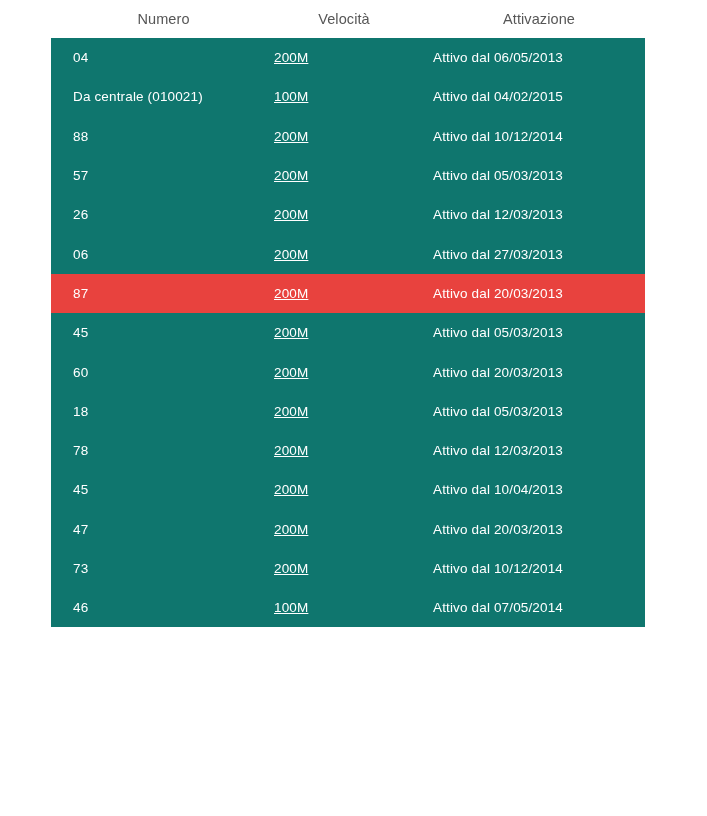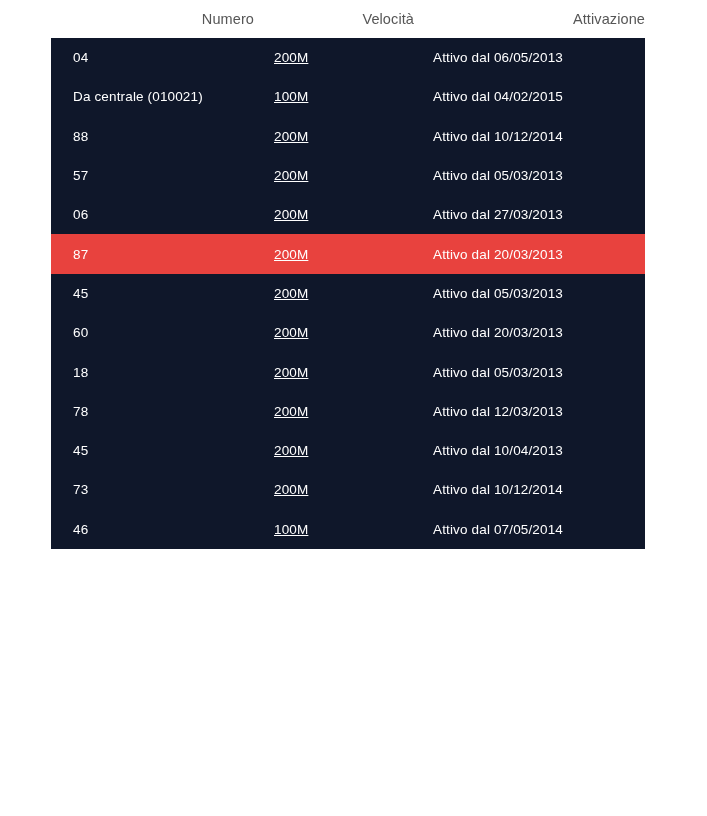--- a/index.html
+++ b/index.html
@@ -36,36 +36,36 @@
   }
 
   table.status-table col.c-num    { width: 203px; }
   table.status-table col.c-speed  { width: 160px; }
   table.status-table col.c-act    { width: 231px; }
 
   thead th {
     height: 38px;
     padding: 0 0 0 22px;
     margin: 0;
-    text-align: right;
+    text-align: center;
     vertical-align: middle;
     font-size: 14.5px;
     font-weight: 400;
     color: #565656;
     background: #ffffff;
     letter-spacing: 0.1px;
     white-space: nowrap;
   }
   thead th.th-speed { padding-left: 20px; }
   thead th.th-act   { padding-left: 19px; }
 
   tbody tr {
     height: 39.3px;
   }
-  tbody tr.row-ok  { background: #0f172a; }
+  tbody tr.row-ok  { background: #0f766e; }
   tbody tr.row-bad { background: #e8423e; }
 
   tbody td {
     height: 39.3px;
     padding: 0 0 0 22px;
     margin: 0;
     vertical-align: middle;
     font-size: 13.5px;
     font-weight: 400;
     color: #ffffff;
@@ -109,20 +109,25 @@
             <td class="td-num">88</td>
             <td class="td-speed">200M</td>
             <td class="td-act">Attivo dal 10/12/2014</td>
           </tr>
           <tr class="row-ok">
             <td class="td-num">57</td>
             <td class="td-speed">200M</td>
             <td class="td-act">Attivo dal 05/03/2013</td>
           </tr>
           <tr class="row-ok">
+            <td class="td-num">26</td>
+            <td class="td-speed">200M</td>
+            <td class="td-act">Attivo dal 12/03/2013</td>
+          </tr>
+          <tr class="row-ok">
             <td class="td-num">06</td>
             <td class="td-speed">200M</td>
             <td class="td-act">Attivo dal 27/03/2013</td>
           </tr>
           <tr class="row-bad">
             <td class="td-num">87</td>
             <td class="td-speed">200M</td>
             <td class="td-act">Attivo dal 20/03/2013</td>
           </tr>
           <tr class="row-ok">
@@ -144,20 +149,25 @@
             <td class="td-num">78</td>
             <td class="td-speed">200M</td>
             <td class="td-act">Attivo dal 12/03/2013</td>
           </tr>
           <tr class="row-ok">
             <td class="td-num">45</td>
             <td class="td-speed">200M</td>
             <td class="td-act">Attivo dal 10/04/2013</td>
           </tr>
           <tr class="row-ok">
+            <td class="td-num">47</td>
+            <td class="td-speed">200M</td>
+            <td class="td-act">Attivo dal 20/03/2013</td>
+          </tr>
+          <tr class="row-ok">
             <td class="td-num">73</td>
             <td class="td-speed">200M</td>
             <td class="td-act">Attivo dal 10/12/2014</td>
           </tr>
           <tr class="row-ok">
             <td class="td-num">46</td>
             <td class="td-speed">100M</td>
             <td class="td-act">Attivo dal 07/05/2014</td>
           </tr>
         </tbody>

